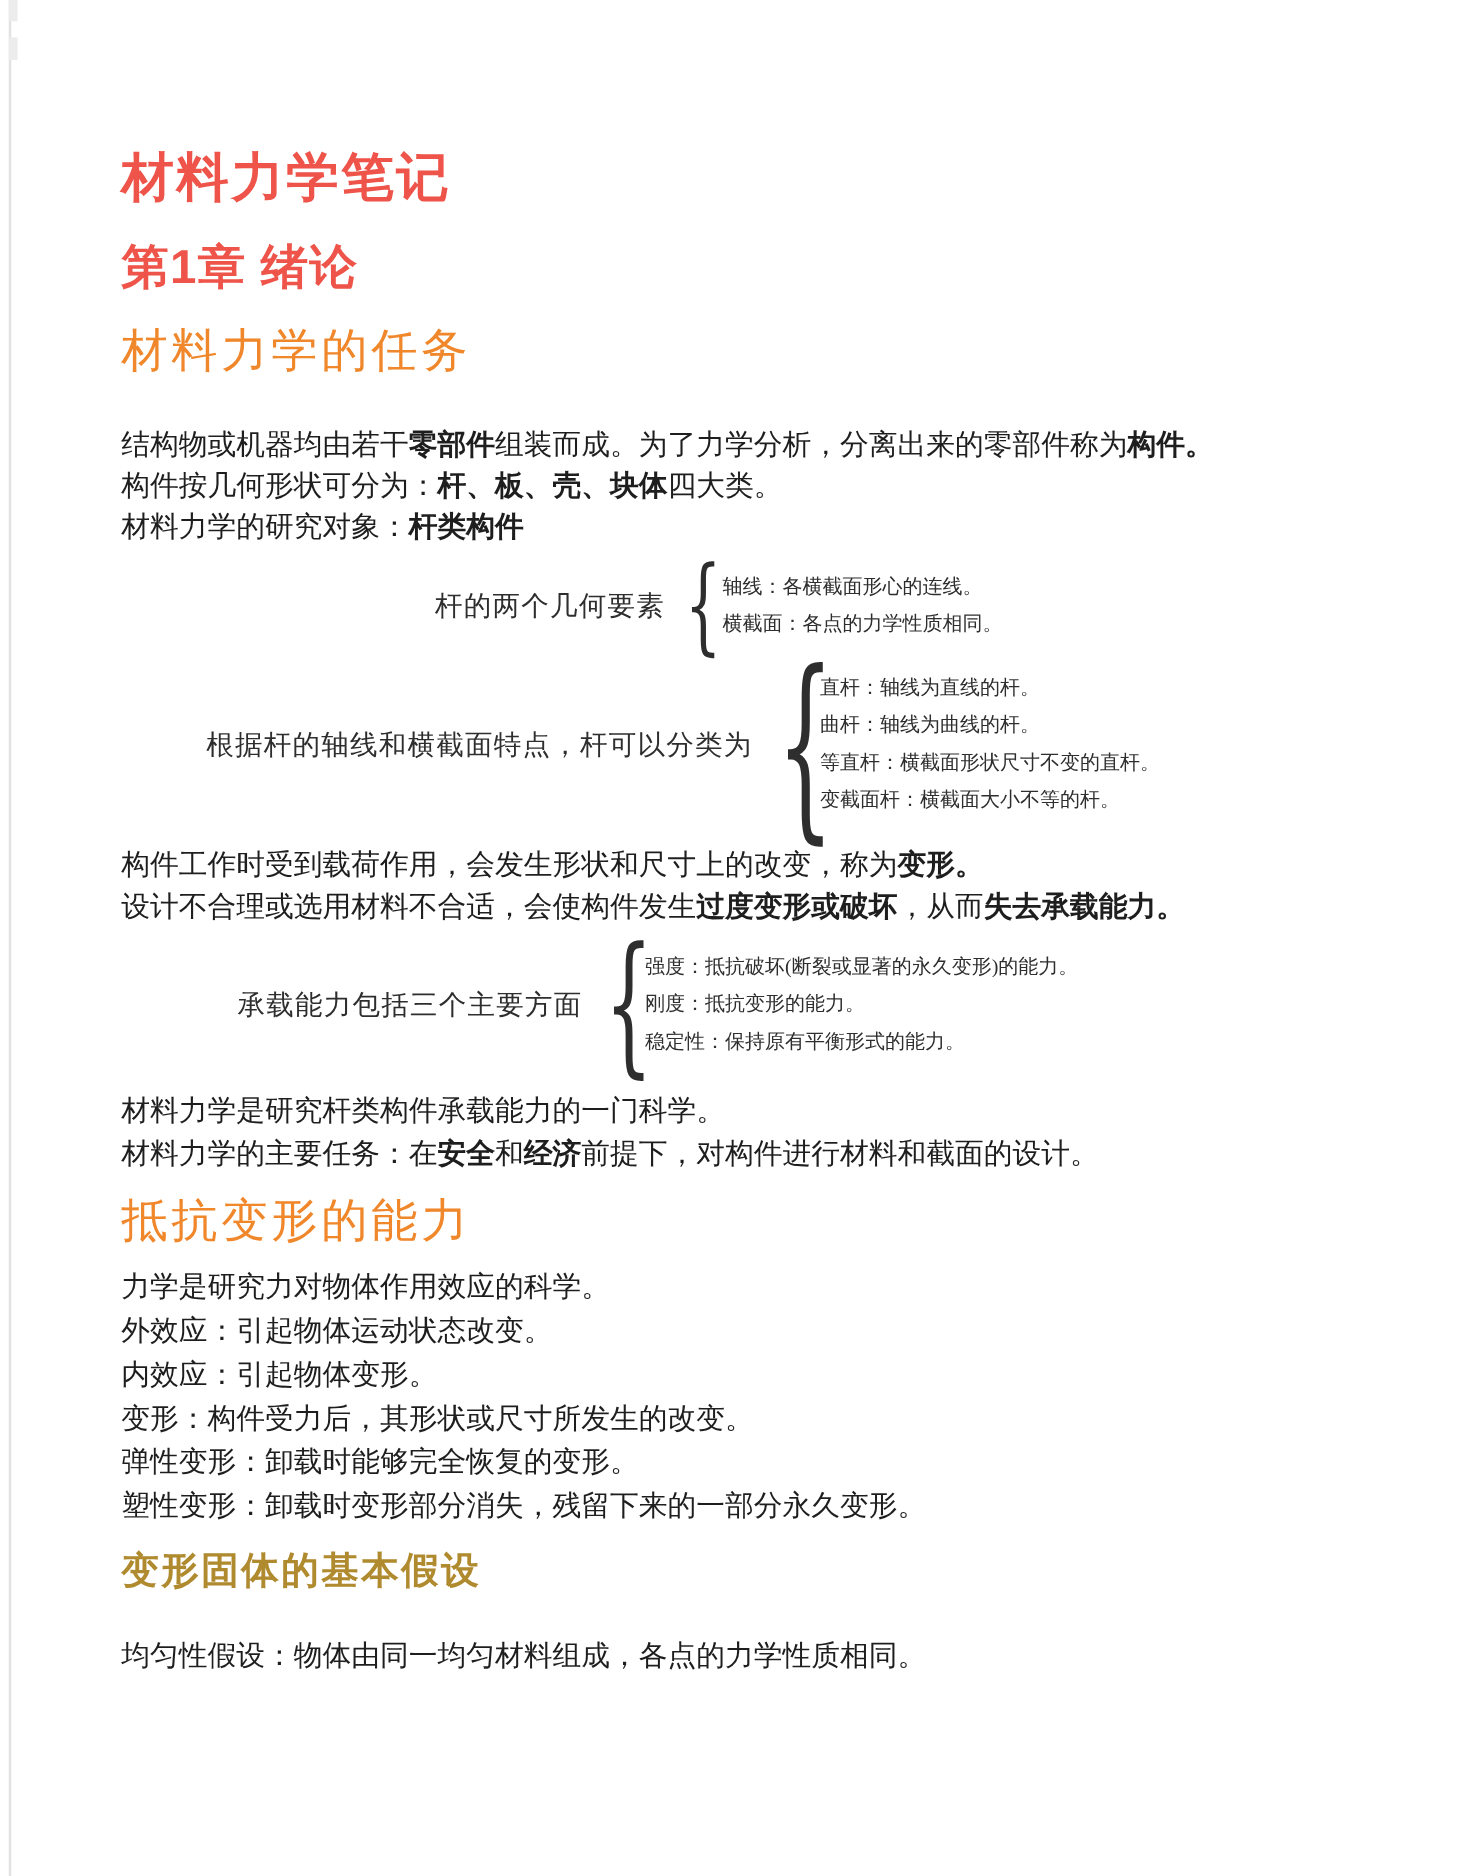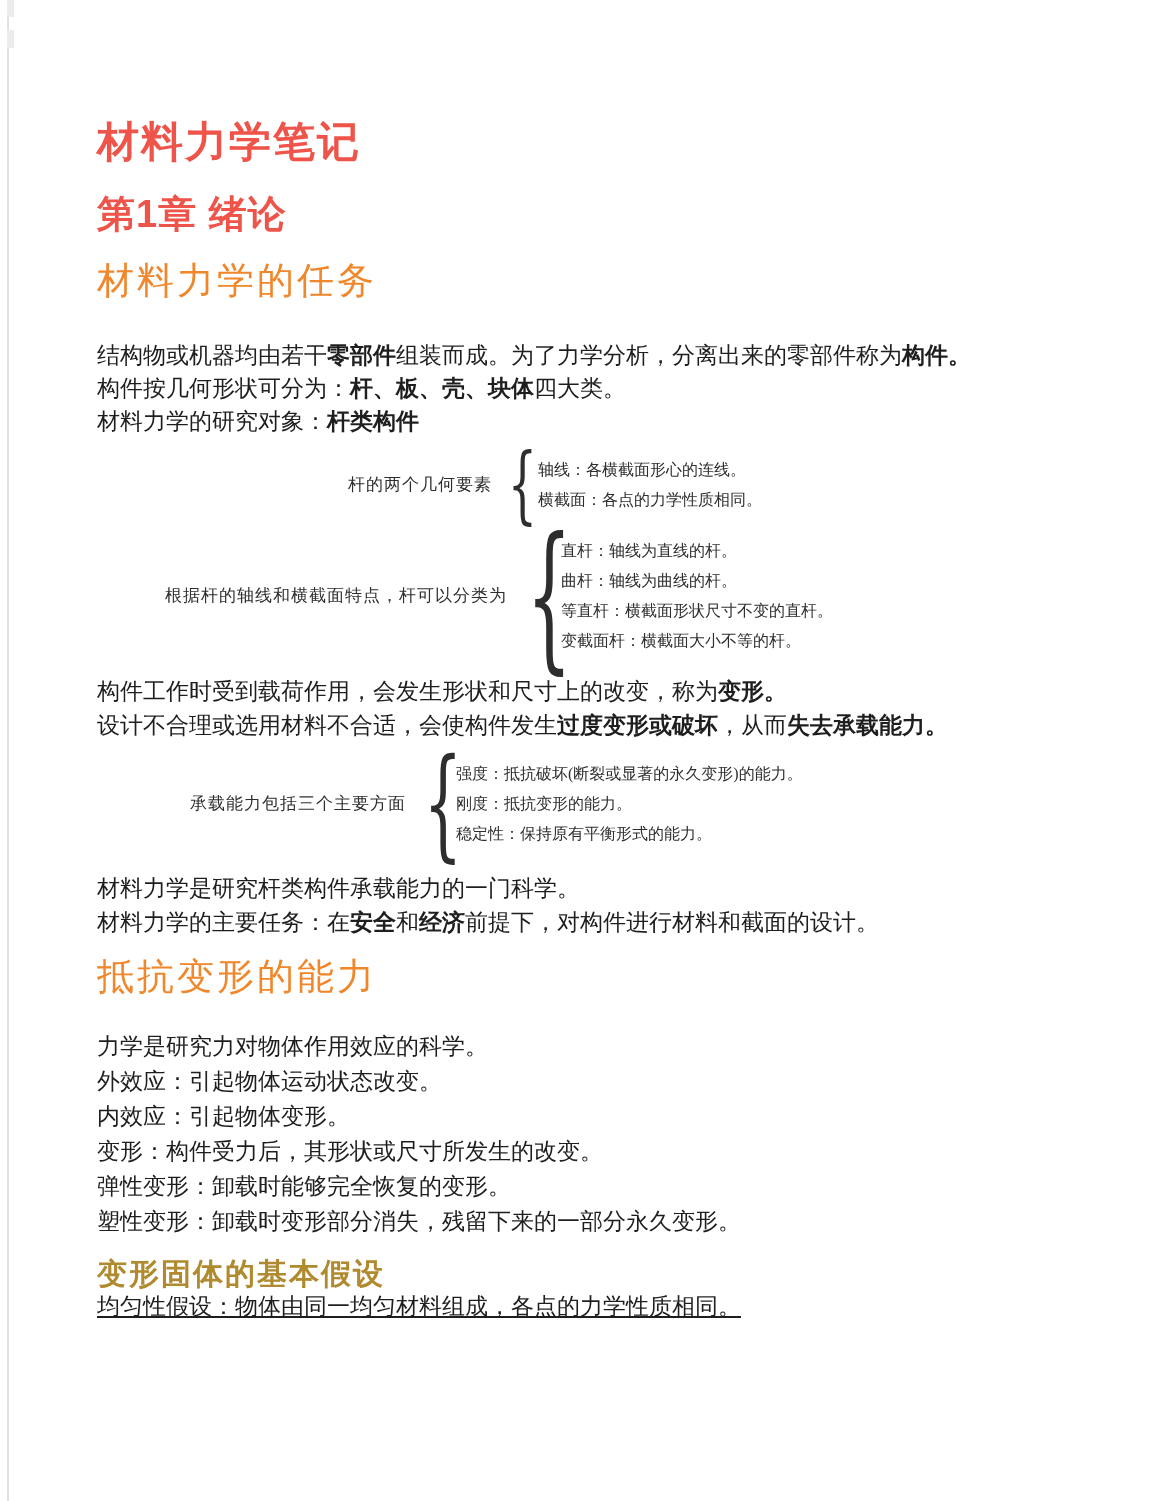--- a/index.html
+++ b/index.html
@@ -21,27 +21,27 @@
   .h-task{margin:29px 0 0 0;}
   .h-concept{margin:19px 0 0 0;}
   .h4{margin:20px 0 0 0;font-size:30px;line-height:1;font-weight:800;
       color:var(--gold,#b08a2e);letter-spacing:2px;}
 
   .para{font-size:23px;color:var(--body,#1e1e1e);}
   .para .pline{white-space:nowrap;}
   .p1{margin-top:40px;line-height:33px;}
   .p2{margin-top:16px;line-height:34px;}
   .p3{margin-top:20px;line-height:34px;}
-  .p4{margin-top:34px;line-height:35px;}
-  .p5{line-height:34px;text-decoration:underline;}
+  .p4{margin-top:17px;line-height:35px;}
+  .p5{margin-top:35px;line-height:34px;}
   .para b{font-weight:700;}
 
   .group{display:flex;align-items:center;column-gap:10px;
          font-family:"Liberation Serif",serif;color:var(--serif,#2e2e2e);}
-  .g-label{font-size:17px;white-space:nowrap;letter-spacing:1px;}
+  .g-label{font-size:22px;white-space:nowrap;letter-spacing:1px;}
   .g-items{font-size:16px;line-height:30px;}
   .g-items .g-item{white-space:nowrap;}
   .brace{font-family:"DejaVu Serif",serif;color:var(--serif,#2e2e2e);
          line-height:0.78;text-align:center;flex:0 0 auto;font-weight:400;}
   .g1{margin:14px 0 0 251px;}
   .g2{margin:16px 0 0 68px;}
   .g3{margin:14px 0 0 93px;}
   .b1{font-size:84px;width:26px;transform:scaleX(0.55);}
   .b2{font-size:160px;width:34px;transform:scaleX(0.45);}
   .b3{font-size:122px;width:30px;transform:scaleX(0.5);}

